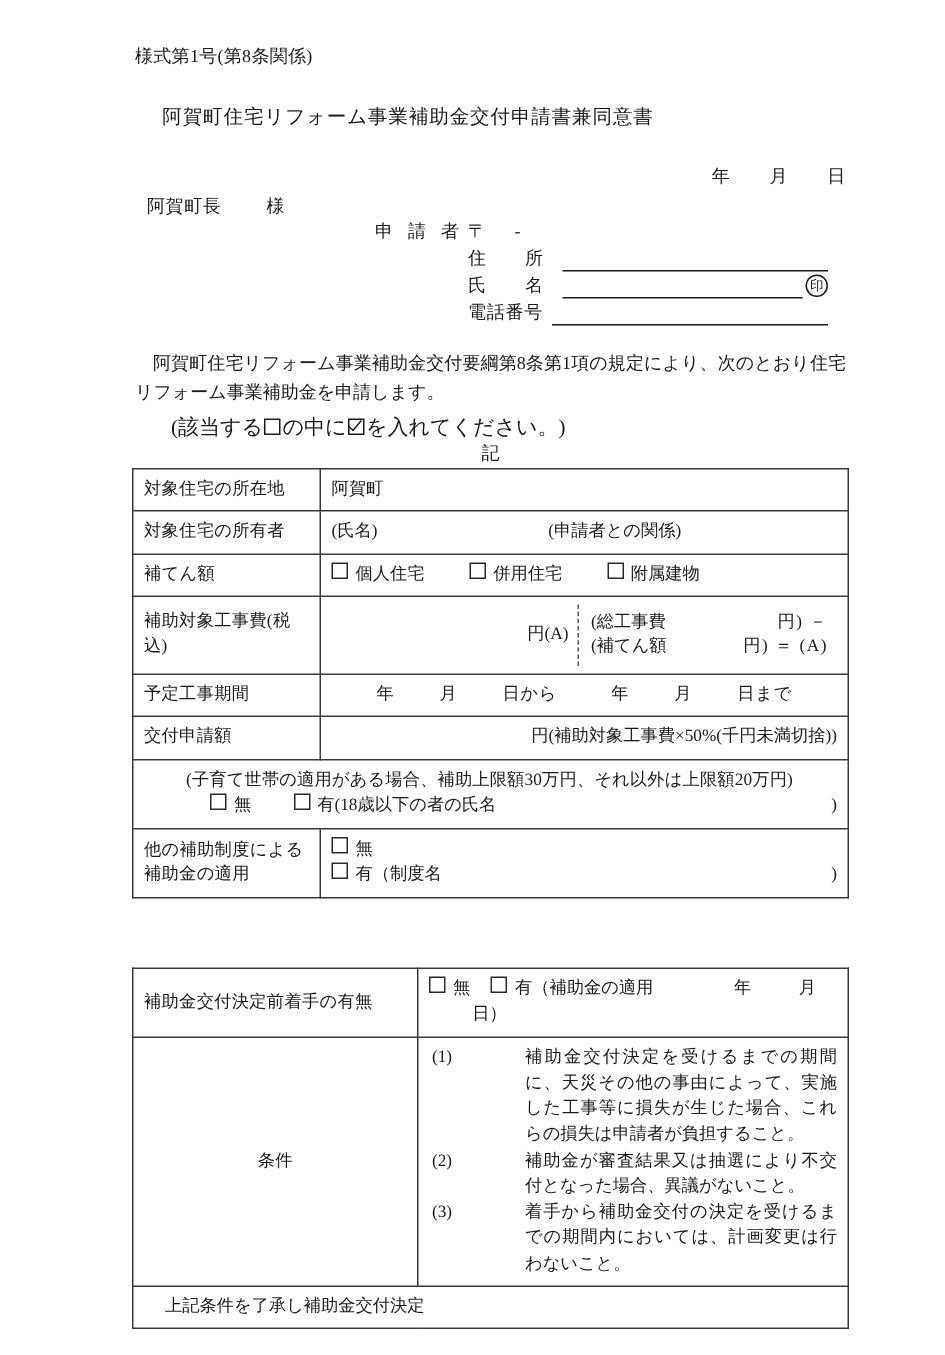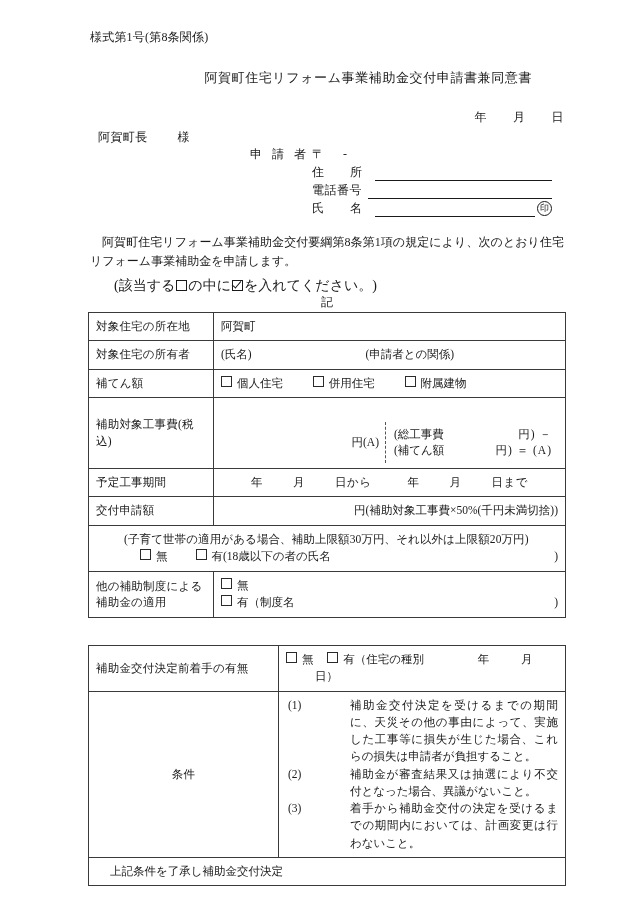--- a/index.html
+++ b/index.html
@@ -30,21 +30,21 @@
     position: absolute;
     left: 78px;
     top: 28px;
     font-size: 12px;
     letter-spacing: 0.2px;
   }
   .doc-title {
     position: absolute;
     left: 0; top: 68px;
     width: 520px;
-    text-align: right;
+    text-align: center;
     font-size: 13px;
     letter-spacing: 0.6px;
   }
   .date-line {
     position: absolute;
     right: 78px;
     top: 108px;
     font-size: 12px;
     letter-spacing: 0.5px;
   }
@@ -184,21 +184,21 @@
   #table-second {
     left: 76px;
     top: 645px;
     width: 478px;
   }
   .lbl { letter-spacing: 0.2px; margin-left: 17px; }
   .c-label { width: 110px; }
   .r-h { height: 27px; }
 
   .cost-cell { padding: 0; }
-  .cost-wrap { display: flex; align-items: stretch; margin-top: 19px; }
+  .cost-wrap { display: flex; align-items: stretch; }
   .cost-a {
     width: 158px;
     flex: none;
     display: flex;
     align-items: center;
     justify-content: flex-end;
     padding: 6px 6px 6px 0;
     border-right: 1px dashed #555;
   }
   .cost-b {
@@ -298,30 +298,30 @@
     <div class="ap-row">
       <div class="ap-label"></div>
       <div class="ap-field">
         <span class="ap-key">住　所</span>
         <span class="underline"></span>
       </div>
     </div>
     <div class="ap-row">
       <div class="ap-label"></div>
       <div class="ap-field">
-        <span class="ap-key narrow">電話番号</span>
+        <span class="ap-key">氏　名</span>
         <span class="underline"></span>
+        <span class="seal">印</span>
       </div>
     </div>
     <div class="ap-row">
       <div class="ap-label"></div>
       <div class="ap-field">
-        <span class="ap-key">氏　名</span>
+        <span class="ap-key narrow">電話番号</span>
         <span class="underline"></span>
-        <span class="seal">印</span>
       </div>
     </div>
   </div>
 
   <div class="para">
     <span class="indent">阿賀町住宅リフォーム事業補助金交付要綱第8条第1項の規定により、次のとおり住宅リフォーム事業補助金を申請します。</span>
   </div>
 
   <div class="para-note">
     <span>(該当する</span><span class="cb-inline"></span><span>の中に</span><span class="cb-checked"></span><span>を入れてください。)</span>
@@ -416,21 +416,21 @@
   </tbody>
     </table>
 
   <table class="tbl" id="table-second">
     <tbody>
         <tr class="r-h">
       <td class="lbl" style="width:175px;">補助金交付決定前着手の有無</td>
       <td>
         <span class="box"></span><span>無</span>
         <span style="display:inline-block;width:8px;"></span>
-        <span class="box"></span><span>有（住宅の種別</span>
+        <span class="box"></span><span>有（補助金の適用</span>
         <span style="display:inline-block;width:48px;"></span>
         <span>年</span>
         <span style="display:inline-block;width:26px;"></span>
         <span>月</span>
         <span style="display:inline-block;width:26px;"></span>
         <span>日）</span>
       </td>
     </tr>
     <tr>
       <td class="cond-label lbl">条件</td>

